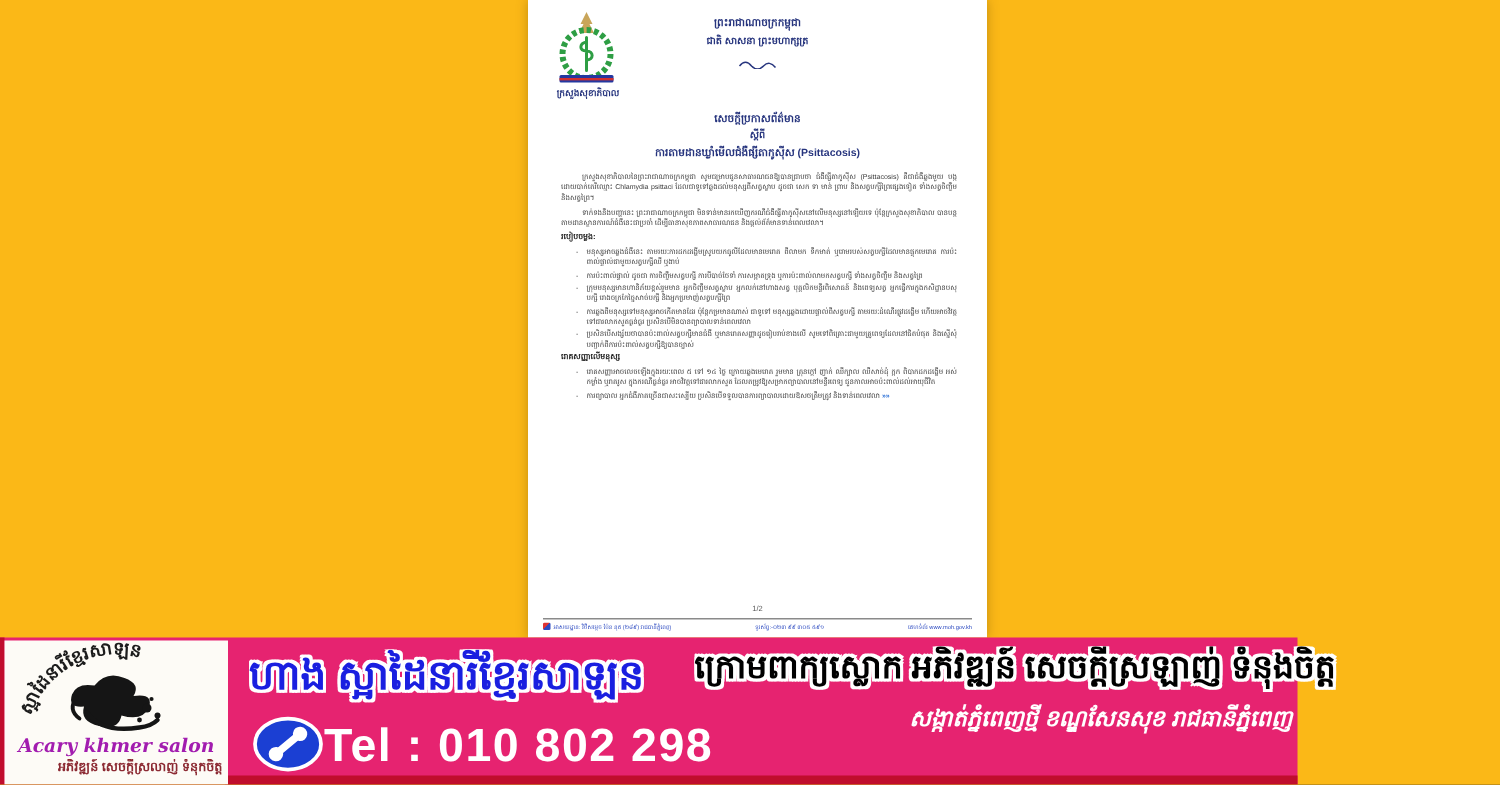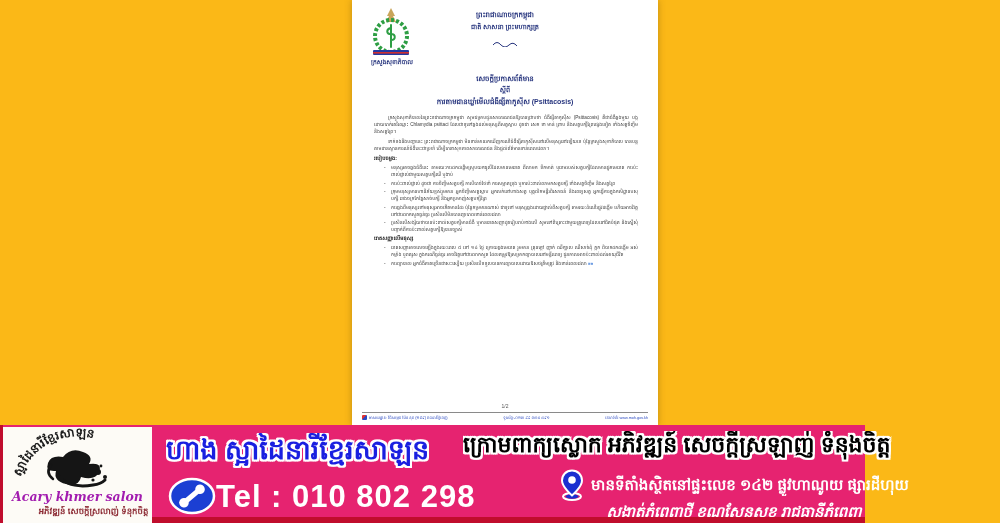--- a/index.html
+++ b/index.html
@@ -145,28 +145,20 @@
         <g transform="rotate(-40 24 19)" fill="#fff">
           <rect x="13" y="16.5" width="22" height="5" rx="2.5"></rect>
           <circle cx="13.5" cy="19" r="4.8"></circle>
           <circle cx="34.5" cy="19" r="4.8"></circle>
         </g>
       </svg>
       <span class="tel-text">Tel : 010 802 298</span>
     </div>
 
     <div class="addr">
-      <div>
-        <svg class="pin" width="26" height="32" viewBox="0 0 26 32">
-          <ellipse cx="13" cy="27.5" rx="9" ry="3.5" fill="none" stroke="#fff" stroke-width="2"></ellipse>
-          <ellipse cx="13" cy="27.5" rx="6.5" ry="2.2" fill="#1B2FD0"></ellipse>
-          <path d="M13 1.5 C7 1.5 3 6 3 11.5 c0 6.5 10 15 10 15 s10 -8.5 10 -15 C23 6 19 1.5 13 1.5z" fill="#1B2FD0" stroke="#fff" stroke-width="2"></path>
-          <circle cx="13" cy="11" r="3.8" fill="#fff"></circle>
-        </svg><span class="l1">មានទីតាំងស្ថិតនៅផ្ទះលេខ ១៤២ ផ្លូវហាណូយ ផ្សារដីហុយ</span>
-      </div>
       <div class="l2">សង្កាត់ភ្នំពេញថ្មី ខណ្ឌសែនសុខ រាជធានីភ្នំពេញ</div>
     </div>
 
     <div class="banner-strip"></div>
   </div>
 
   <div class="logo-box">
     <svg width="149" height="96" viewBox="0 0 149 96">
       <defs>
           <path id="arcPath" d="M 16 56 A 60 60 0 0 1 133 56" fill="none"></path>

